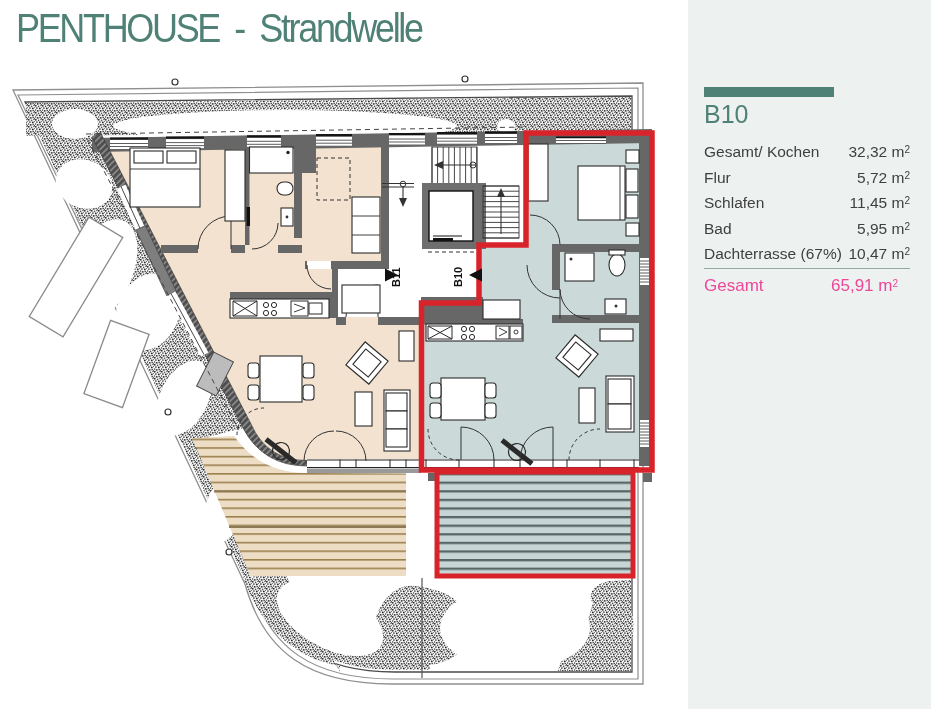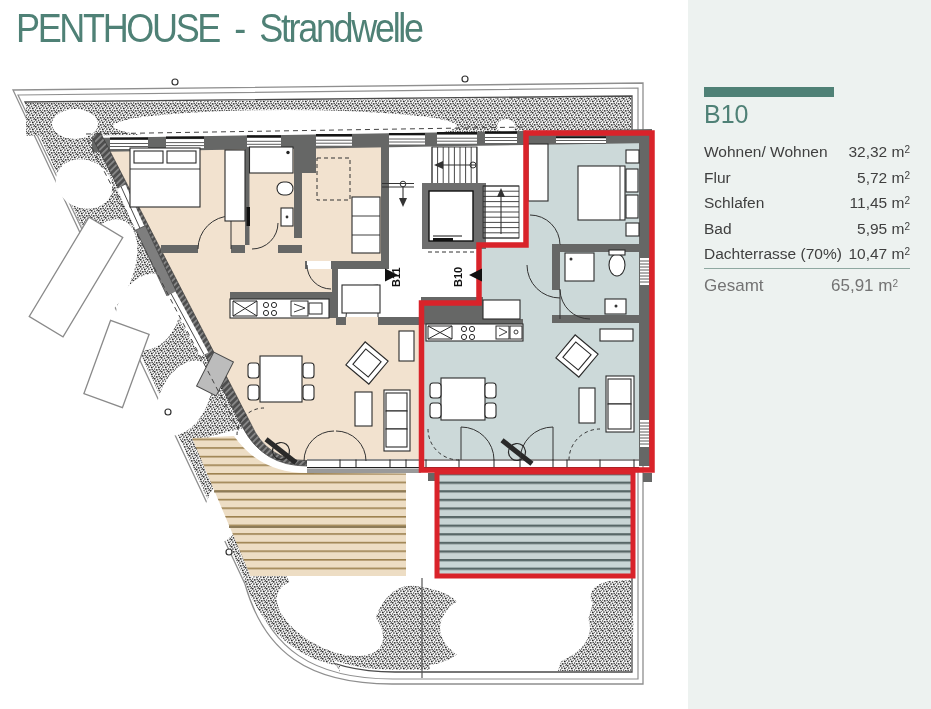--- a/index.html
+++ b/index.html
@@ -7,21 +7,21 @@
   letter-spacing:-2.6px;transform:scale(0.9,1);transform-origin:left top;white-space:nowrap}
 #side{position:absolute;left:688px;top:0;width:243px;height:709px;background:#edf2f0}
 #side .bar{position:absolute;left:16px;top:87px;width:130px;height:10px;background:#4f8176}
 #side h2{position:absolute;left:16px;top:100px;margin:0;font-size:25px;font-weight:normal;
   color:#4f8176;letter-spacing:0px}
 .row{position:absolute;width:206px;font-size:15.5px;color:#3f3f3f}
 .row .lab{position:absolute;left:0}
 .row .val{position:absolute;right:0;text-align:left}
 sup{font-size:10px;vertical-align:baseline;position:relative;top:-4px}
 #divider{position:absolute;left:704px;top:268px;width:206px;border-top:1.4px solid #8fa8a1}
-#gesamt{position:absolute;left:704px;top:276px;width:206px;font-size:17px;color:#737373}
+#gesamt{position:absolute;left:704px;top:276px;width:206px;font-size:17px;color:#ec4899}
 #gesamt .val{position:absolute;right:12px}
 </style></head>
 <body>
 
 <svg width="931" height="709" viewBox="0 0 931 709">
 <defs>
 <pattern id="grav" width="7" height="7" patternUnits="userSpaceOnUse">
 <rect width="7" height="7" fill="#f8f8f8"></rect>
 <circle cx="0.8" cy="0.8" r="0.85" fill="#222"></circle>
 <circle cx="3.6" cy="1.4" r="0.8" fill="#555"></circle>
@@ -521,39 +521,39 @@
 <div id="title">PENTHOUSE&nbsp; - &nbsp;Strandwelle</div>
 
 <div id="side">
 
 <div class="bar"></div>
 
 <h2>B10</h2>
 </div>
 
 <div class="row" style="left:704px;top:143px">
-    <span class="lab">Wohnen/ Wohnen</span>
+    <span class="lab">Gesamt/ Kochen</span>
     <span class="val">32,32&nbsp;m<sup>2</sup></span>
   </div>
 
 <div class="row" style="left:704px;top:169px">
     <span class="lab">Flur</span>
     <span class="val">5,72&nbsp;m<sup>2</sup></span>
   </div>
 
 <div class="row" style="left:704px;top:194px">
     <span class="lab">Schlafen</span>
     <span class="val">11,45&nbsp;m<sup>2</sup></span>
   </div>
 
 <div class="row" style="left:704px;top:220px">
     <span class="lab">Bad</span>
     <span class="val">5,95&nbsp;m<sup>2</sup></span>
   </div>
 
 <div class="row" style="left:704px;top:245px">
-    <span class="lab">Dachterrasse (70%)</span>
+    <span class="lab">Dachterrasse (67%)</span>
     <span class="val">10,47&nbsp;m<sup>2</sup></span>
   </div>
 
 <div id="divider"></div>
 
 <div id="gesamt"><span class="lab">Gesamt</span><span class="val">65,91&nbsp;m<sup>2</sup></span></div>
 
 </body></html>

